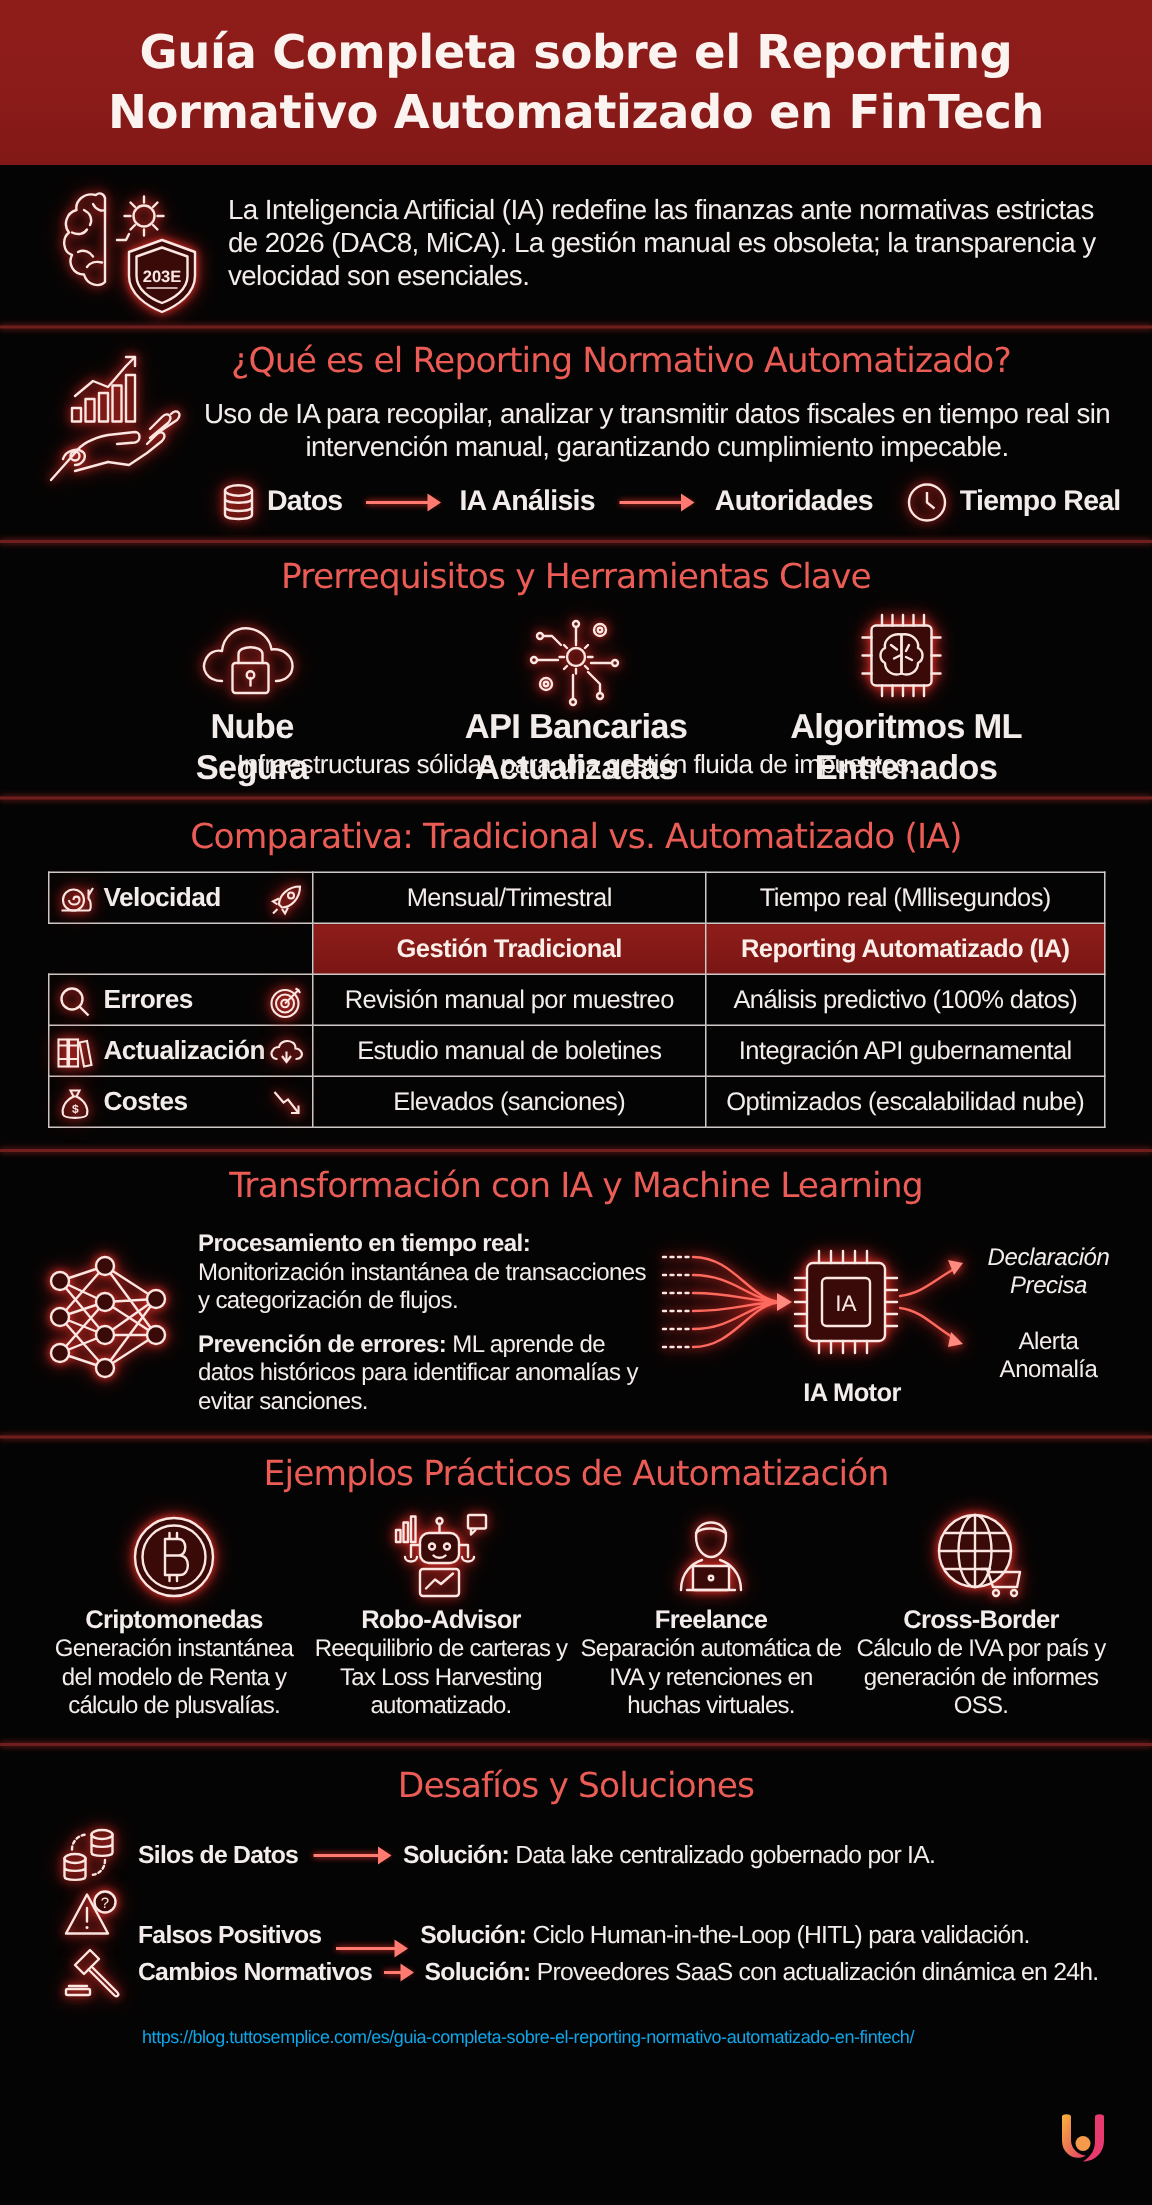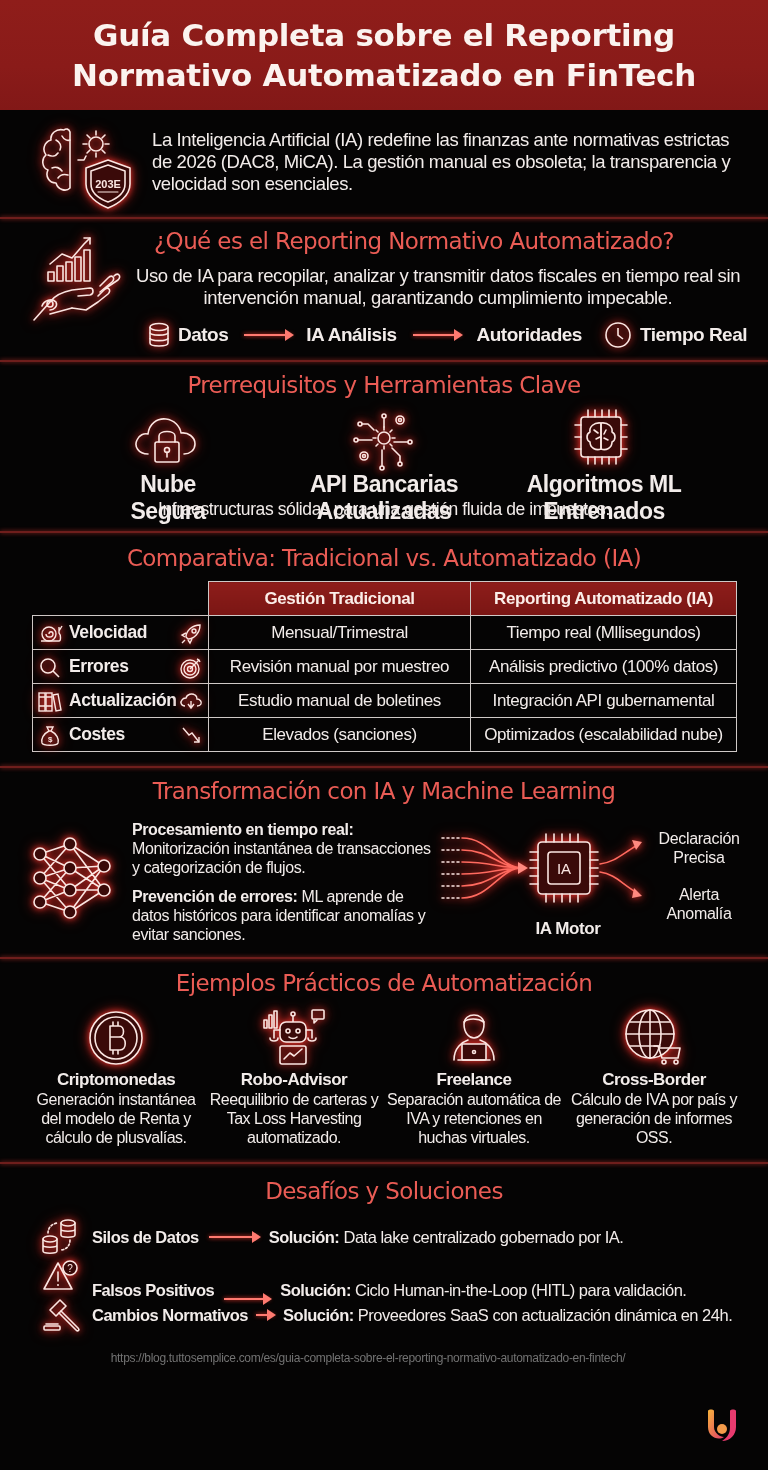--- a/index.html
+++ b/index.html
@@ -60,21 +60,21 @@
   
   .ex { position: absolute; top: 1070px; width: 176px; text-align: center; font-size: 16px; line-height: 19px; letter-spacing: -0.5px; }
   .ex .h { font-weight: bold; font-size: 17px; margin-bottom: 1px; }
 
   
   .ch-row { position: absolute; left: 92px; height: 26px; display: flex; align-items: center; font-size: 16.5px; letter-spacing: -0.5px; }
   .ch-row .name { font-weight: bold; }
   .ch-row .arr { display: inline-block; height: 2px; background: #ff7a70; position: relative; margin: 0 10px 0 10px; box-shadow: 0 0 4px #ff3b30; }
   .ch-row .arr::after { content: ""; position: absolute; right: -2px; top: -5px; border-left: 9px solid #ff7a70; border-top: 6px solid transparent; border-bottom: 6px solid transparent; }
 
-  .url { position: absolute; left: 16px; width: 704px; top: 1351px; text-align: center; font-size: 12px; color: #737373; letter-spacing: -0.3px; }
+  .url { position: absolute; left: 0; width: 704px; top: 1351px; text-align: center; font-size: 12px; color: #0ea5e9; letter-spacing: -0.3px; }
 </style>
 </head>
 <body>
 
 <div class="header">
   <div class="t">Guía Completa sobre el Reporting</div>
   <div class="t">Normativo Automatizado en FinTech</div>
 </div>
 
 <svg class="ic glow" style="left:38px;top:122px;" width="100" height="86" viewBox="0 0 100 86">
@@ -174,44 +174,44 @@
 </svg>
 <div class="prereq-label" style="left:494px;width:220px;">Algoritmos ML Entrenados</div>
 <div class="txt prereq-foot">Infraestructuras sólidas para una gestión fluida de impuestos.</div>
 
 <div class="sep" style="top:531px;"></div>
 
 <div class="section-title" style="top:545px;">Comparativa: Tradicional vs. Automatizado (IA)</div>
 <table class="cmp">
   <tbody>
       <tr>
+    <td class="lab">
+      <svg class="glow" style="left:6px;" width="24" height="20" viewBox="0 0 24 20">
+            <g fill="none" stroke="#fbe6e2" stroke-width="1.4">
+              <circle cx="10" cy="11" r="7"></circle>
+              <path d="M10 11 C10 8 14 8 14 11 C14 15 7 15 7 11"></path>
+              <path d="M2 18 L20 18 C22 18 22 12 20 10 L20 4 M20 8 L23 3"></path>
+            </g>
+          </svg>
+      <span>Velocidad</span>
+      <svg class="glow" style="right:6px;" width="22" height="22" viewBox="0 0 22 22">
+            <g fill="none" stroke="#fbe6e2" stroke-width="1.4">
+              <path d="M20 2 C12 2 6 8 6 14 L8 16 C14 16 20 10 20 2 Z"></path>
+              <circle cx="14" cy="8" r="2"></circle>
+              <path d="M6 10 L2 12 L5 14 M12 16 L10 20 L8 17 M5 17 L2 20"></path>
+            </g>
+          </svg>
+    </td>
+    <td class="val">Mensual/Trimestral</td>
+    <td class="val">Tiempo real (Mllisegundos)</td>
+  </tr>
+  <tr>
     <th class="blank" style="width:176px;"></th>
     <th style="width:262px;">Gestión Tradicional</th>
     <th style="width:266px;">Reporting Automatizado (IA)</th>
-  </tr>
-  <tr>
-    <td class="lab">
-      <svg class="glow" style="left:6px;" width="24" height="20" viewBox="0 0 24 20">
-            <g fill="none" stroke="#fbe6e2" stroke-width="1.4">
-              <circle cx="10" cy="11" r="7"></circle>
-              <path d="M10 11 C10 8 14 8 14 11 C14 15 7 15 7 11"></path>
-              <path d="M2 18 L20 18 C22 18 22 12 20 10 L20 4 M20 8 L23 3"></path>
-            </g>
-          </svg>
-      <span>Velocidad</span>
-      <svg class="glow" style="right:6px;" width="22" height="22" viewBox="0 0 22 22">
-            <g fill="none" stroke="#fbe6e2" stroke-width="1.4">
-              <path d="M20 2 C12 2 6 8 6 14 L8 16 C14 16 20 10 20 2 Z"></path>
-              <circle cx="14" cy="8" r="2"></circle>
-              <path d="M6 10 L2 12 L5 14 M12 16 L10 20 L8 17 M5 17 L2 20"></path>
-            </g>
-          </svg>
-    </td>
-    <td class="val">Mensual/Trimestral</td>
-    <td class="val">Tiempo real (Mllisegundos)</td>
   </tr>
   <tr>
     <td class="lab">
       <svg class="glow" style="left:6px;" width="22" height="22" viewBox="0 0 22 22">
             <g fill="none" stroke="#fbe6e2" stroke-width="1.6">
               <circle cx="9" cy="9" r="7"></circle>
               <path d="M14 14 L20 20"></path>
             </g>
           </svg>
       <span>Errores</span>
@@ -311,21 +311,21 @@
   <rect x="108" y="24" width="32" height="32" rx="3"></rect>
   <path d="M106 14 L106 6 M114 14 L114 6 M122 14 L122 6 M130 14 L130 6 M138 14 L138 6 M106 66 L106 74 M114 66 L114 74 M122 66 L122 74 M130 66 L130 74 M138 66 L138 74"></path>
   <path d="M98 24 L90 24 M98 32 L90 32 M98 40 L90 40 M98 48 L90 48 M98 56 L90 56 M150 24 L158 24 M150 32 L158 32 M150 40 L158 40 M150 48 L158 48 M150 56 L158 56"></path>
   <text x="124" y="46" text-anchor="middle" class="solid" style="font-size:15px;font-family:'Liberation Sans',sans-serif;">IA</text>
   <path class="red" d="M160 36 C175 34 182 26 196 18"></path>
     <path class="solid" style="fill:#ff8a80;" d="M192 12 L202 14 L196 22 Z"></path>
   <path class="red" d="M160 44 C175 46 182 56 196 64"></path>
     <path class="solid" style="fill:#ff8a80;" d="M192 70 L202 68 L194 60 Z"></path>
 </svg>
 <div class="txt b" style="left:518px;top:918px;width:100px;text-align:center;font-size:17px;">IA Motor</div>
-<div class="tf-out" style="left:644px;top:829px;width:110px;">
+<div class="tf-out" style="left:644px;top:829px;width:110px;font-style:italic;">
   <span>Declaración</span><br>
   <span>Precisa</span>
 </div>
 <div class="tf-out" style="left:644px;top:885px;width:110px;">
   <span>Alerta</span><br>
   <span>Anomalía</span>
 </div>
 
 <div class="sep" style="top:957px;"></div>
 

